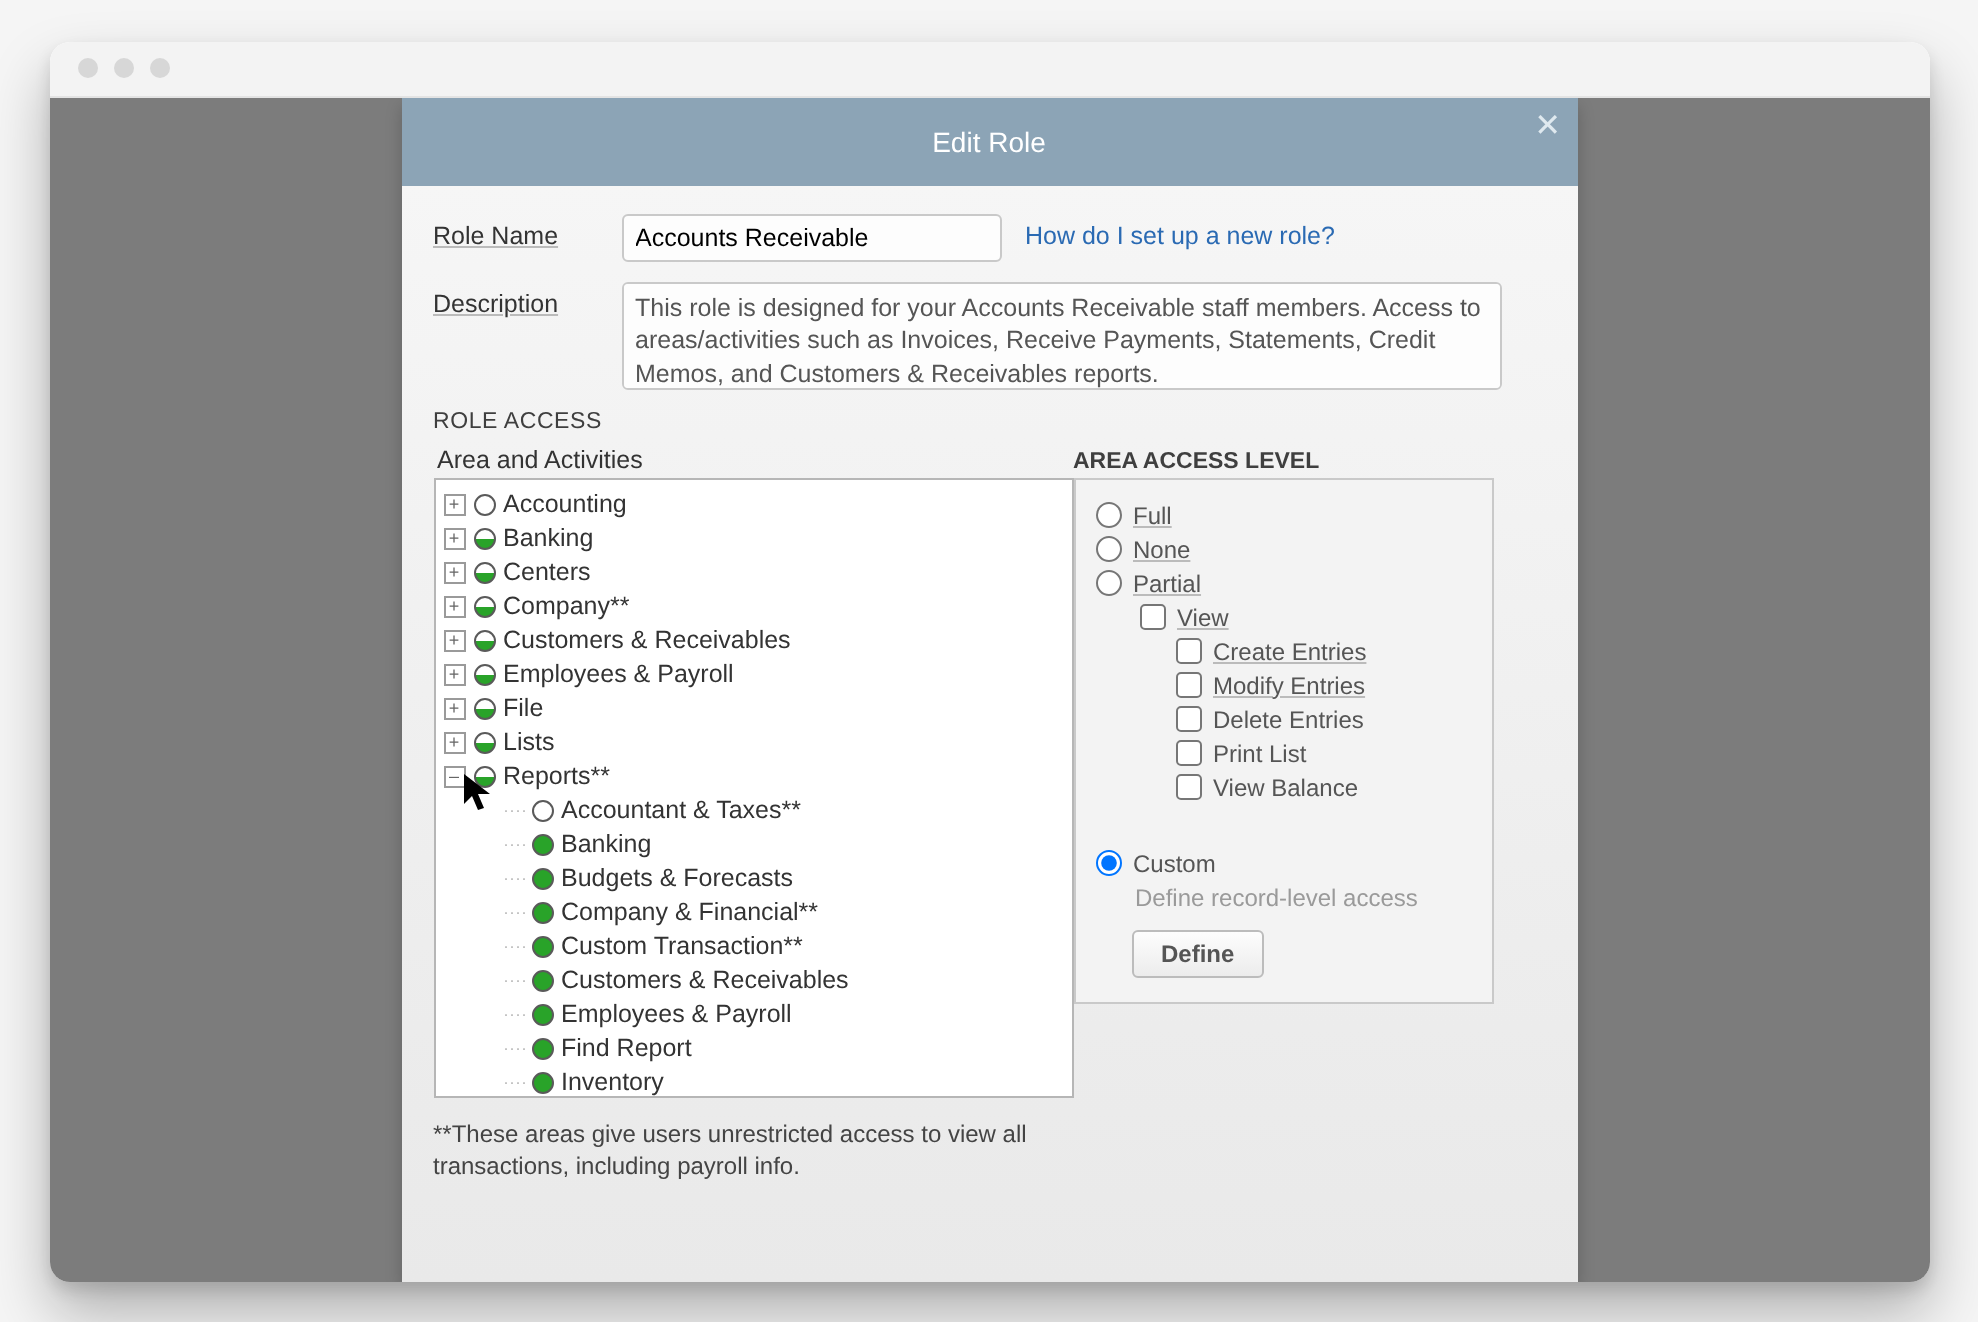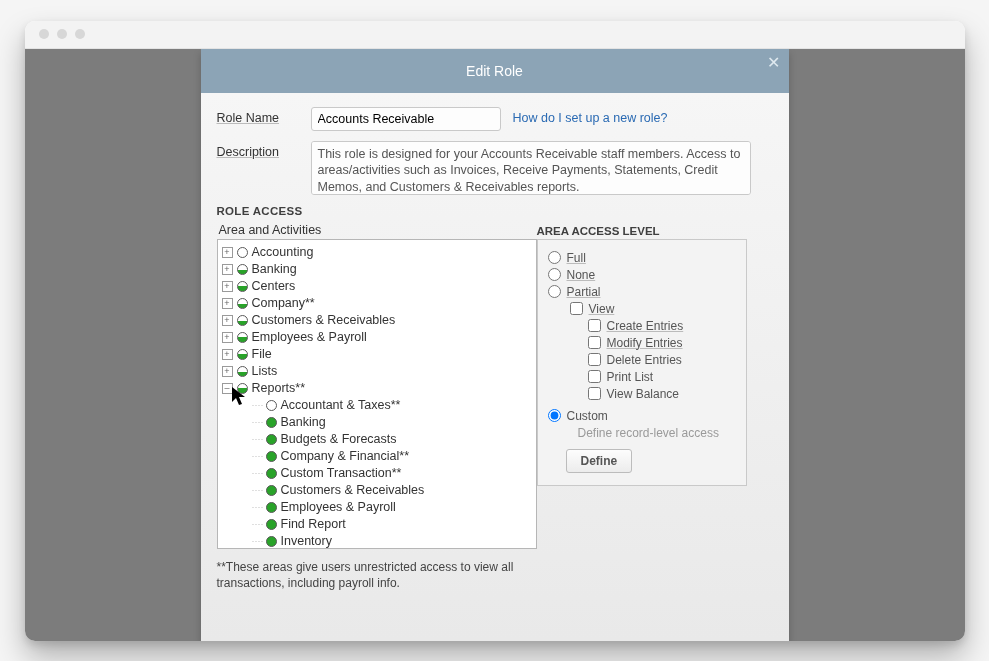--- a/index.html
+++ b/index.html
@@ -101,21 +101,21 @@
     line-height: 1.35;
     color: #555;
   }
   .help-link {
     color: #2a6ab3;
     font-size: 12.5px;
     padding-top: 4px;
     white-space: nowrap;
   }
   .section-title {
-    font-weight: 700;
+    font-weight: 400;
     font-size: 11.5px;
     letter-spacing: 0.3px;
     color: #3f3f3f;
     margin-top: 6px;
   }
   .access-area {
     display: flex;
     margin-top: 2px;
   }
   .left-col { width: 320px; }
@@ -387,25 +387,25 @@
               </label>
               <label class="check-row subsub">
                 <input type="checkbox" style="">
                 <span>Print List</span>
               </label>
               <label class="check-row subsub">
                 <input type="checkbox" style="">
                 <span>View Balance</span>
               </label>
 
-              <label class="radio-row" style="margin-top:8px">
+              <label class="radio-row" style="margin-top:24px">
                 <input type="radio" name="lvl" checked="" style="">
                 <span>Custom</span>
               </label>
-              <div class="check-row sub muted" style="margin-left:30px">Define record-level access</div>
+              <div class="check-row sub muted" style="margin-left:20px">Define record-level access</div>
               <button class="btn">Define</button>
             </div>
           </div>
         </div>
 
       </div>
     </div>
   </div>
 </div>
 

